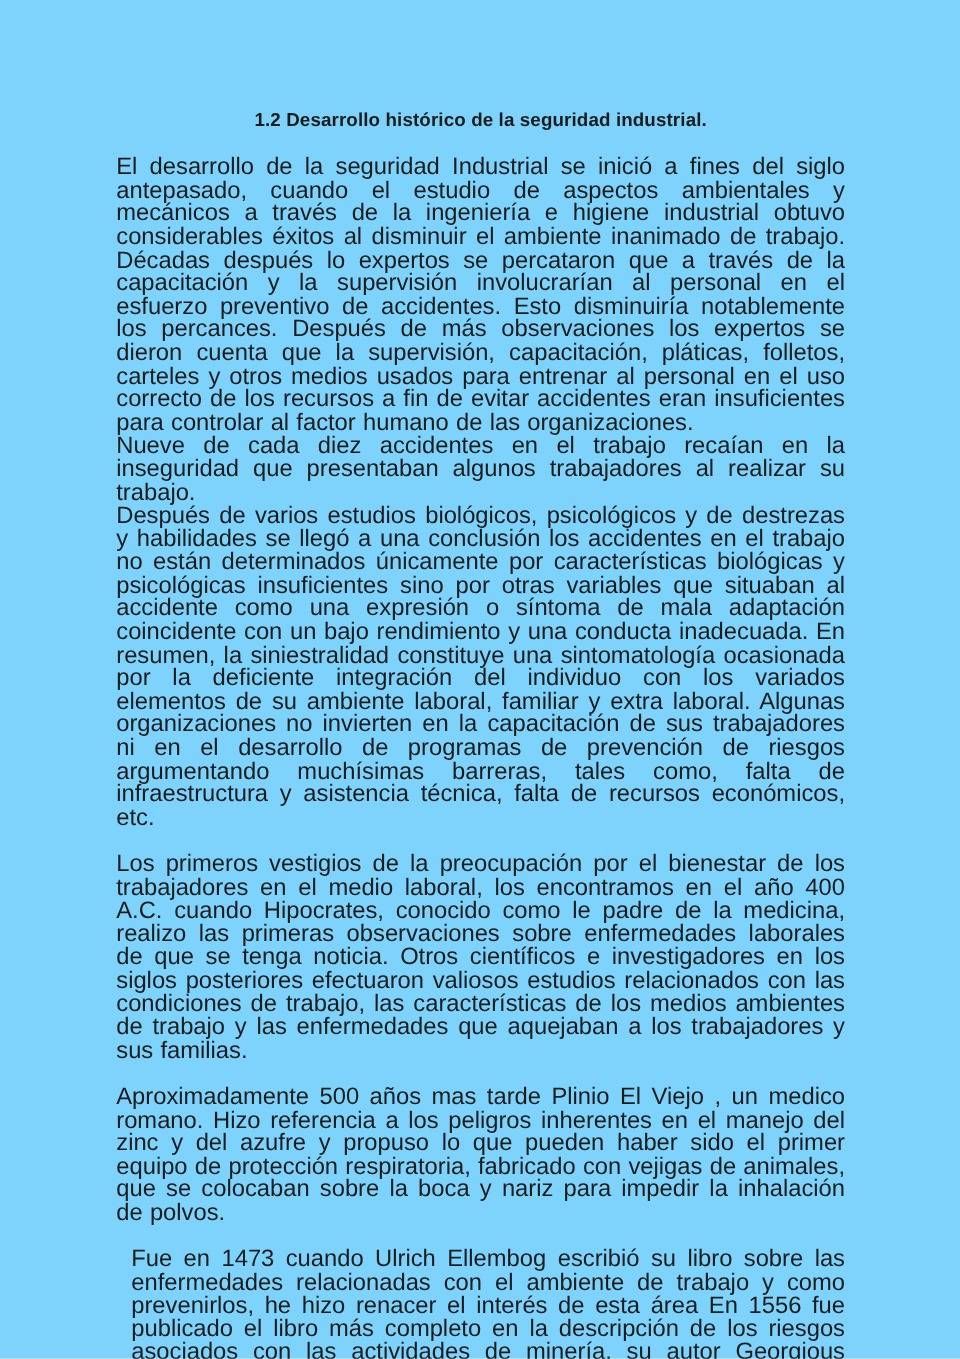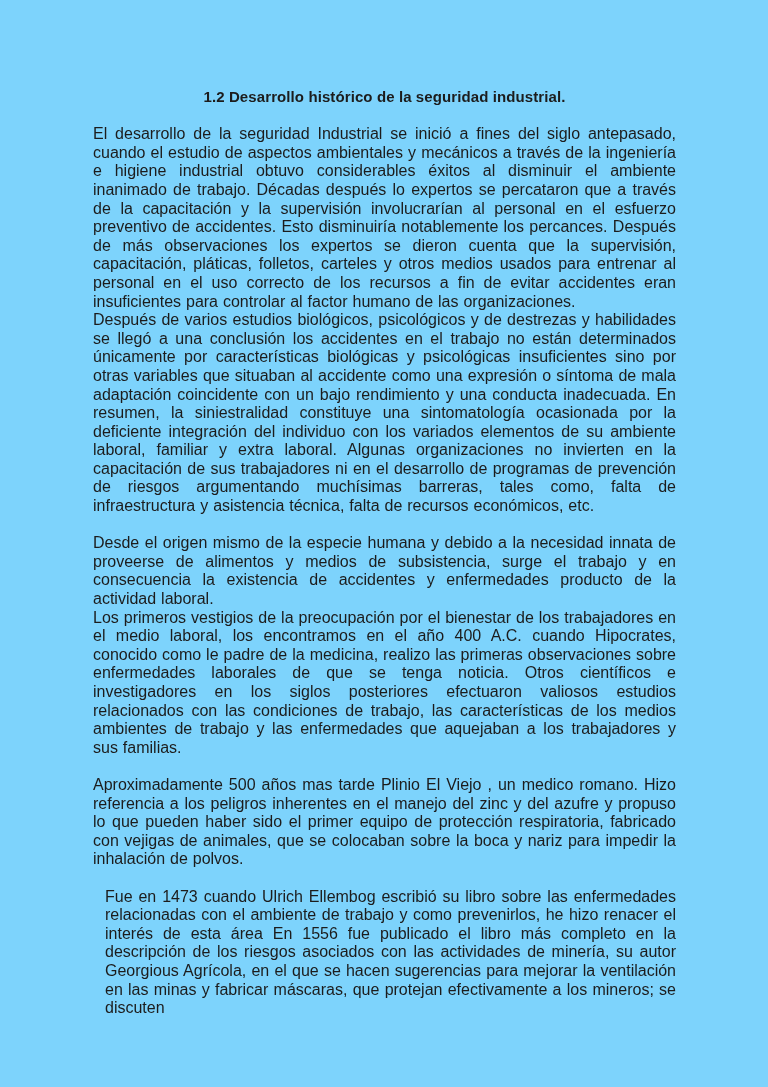--- a/index.html
+++ b/index.html
@@ -32,45 +32,45 @@
     letter-spacing: 0.1px;
   }
   .block {
     margin: 0 0 18.6px 0;
   }
   .block:last-child {
     margin-bottom: 0;
   }
   .block p {
     margin: 0;
-    font-size: 16px;
+    font-size: 19px;
     line-height: 18.6px;
     text-align: justify;
     word-spacing: 0.5px;
   }
   
   .block p.justify-last-line {
     text-align-last: justify;
     margin-left: 12px;
   }
 </style>
 </head>
 <body>
 
 <div class="page">
 
   <h1 class="doc-title">1.2 Desarrollo histórico de la seguridad industrial.</h1>
 
   <div class="block">
     <p>El desarrollo de la seguridad Industrial se inició a fines del siglo antepasado, cuando el estudio de aspectos ambientales y mecánicos a través de la ingeniería e higiene industrial obtuvo considerables éxitos al disminuir el ambiente inanimado de trabajo. Décadas después lo expertos se percataron que a través de la capacitación y la supervisión involucrarían al personal en el esfuerzo preventivo de accidentes. Esto disminuiría notablemente los percances. Después de más observaciones los expertos se dieron cuenta que la supervisión, capacitación, pláticas, folletos, carteles y otros medios usados para entrenar al personal en el uso correcto de los recursos a fin de evitar accidentes eran insuficientes para controlar al factor humano de las organizaciones.</p>
+    <p>Nueve de cada diez accidentes en el trabajo recaían en la inseguridad que presentaban algunos trabajadores al realizar su trabajo.</p>
     <p>Después de varios estudios biológicos, psicológicos y de destrezas y habilidades se llegó a una conclusión los accidentes en el trabajo no están determinados únicamente por características biológicas y psicológicas insuficientes sino por otras variables que situaban al accidente como una expresión o síntoma de mala adaptación coincidente con un bajo rendimiento y una conducta inadecuada. En resumen, la siniestralidad constituye una sintomatología ocasionada por la deficiente integración del individuo con los variados elementos de su ambiente laboral, familiar y extra laboral. Algunas organizaciones no invierten en la capacitación de sus trabajadores ni en el desarrollo de programas de prevención de riesgos argumentando muchísimas barreras, tales como, falta de infraestructura y asistencia técnica, falta de recursos económicos, etc.</p>
   </div>
 
   <div class="block">
-    <p>Desde el origen mismo de la especie humana y debido a la necesidad innata de proveerse de alimentos y medios de subsistencia, surge el trabajo y en consecuencia la existencia de accidentes y enfermedades producto de la actividad laboral.</p>
     <p>Los primeros vestigios de la preocupación por el bienestar de los trabajadores en el medio laboral, los encontramos en el año 400 A.C. cuando Hipocrates, conocido como le padre de la medicina, realizo las primeras observaciones sobre enfermedades laborales de que se tenga noticia. Otros científicos e investigadores en los siglos posteriores efectuaron valiosos estudios relacionados con las condiciones de trabajo, las características de los medios ambientes de trabajo y las enfermedades que aquejaban a los trabajadores y sus familias.</p>
   </div>
 
   <div class="block">
     <p>Aproximadamente 500 años mas tarde Plinio El Viejo , un medico romano. Hizo referencia a los peligros inherentes en el manejo del zinc y del azufre y propuso lo que pueden haber sido el primer equipo de protección respiratoria, fabricado con vejigas de animales, que se colocaban sobre la boca y nariz para impedir la inhalación de polvos.</p>
   </div>
 
   <div class="block">
     <p class="justify-last-line">Fue en 1473 cuando Ulrich Ellembog escribió su libro sobre las enfermedades relacionadas con el ambiente de trabajo y como prevenirlos, he hizo renacer el interés de esta área En 1556 fue publicado el libro más completo en la descripción de los riesgos asociados con las actividades de minería, su autor Georgious Agrícola, en el que se hacen sugerencias para mejorar la ventilación en las minas y fabricar máscaras, que protejan efectivamente a los mineros; se discuten</p>
   </div>

